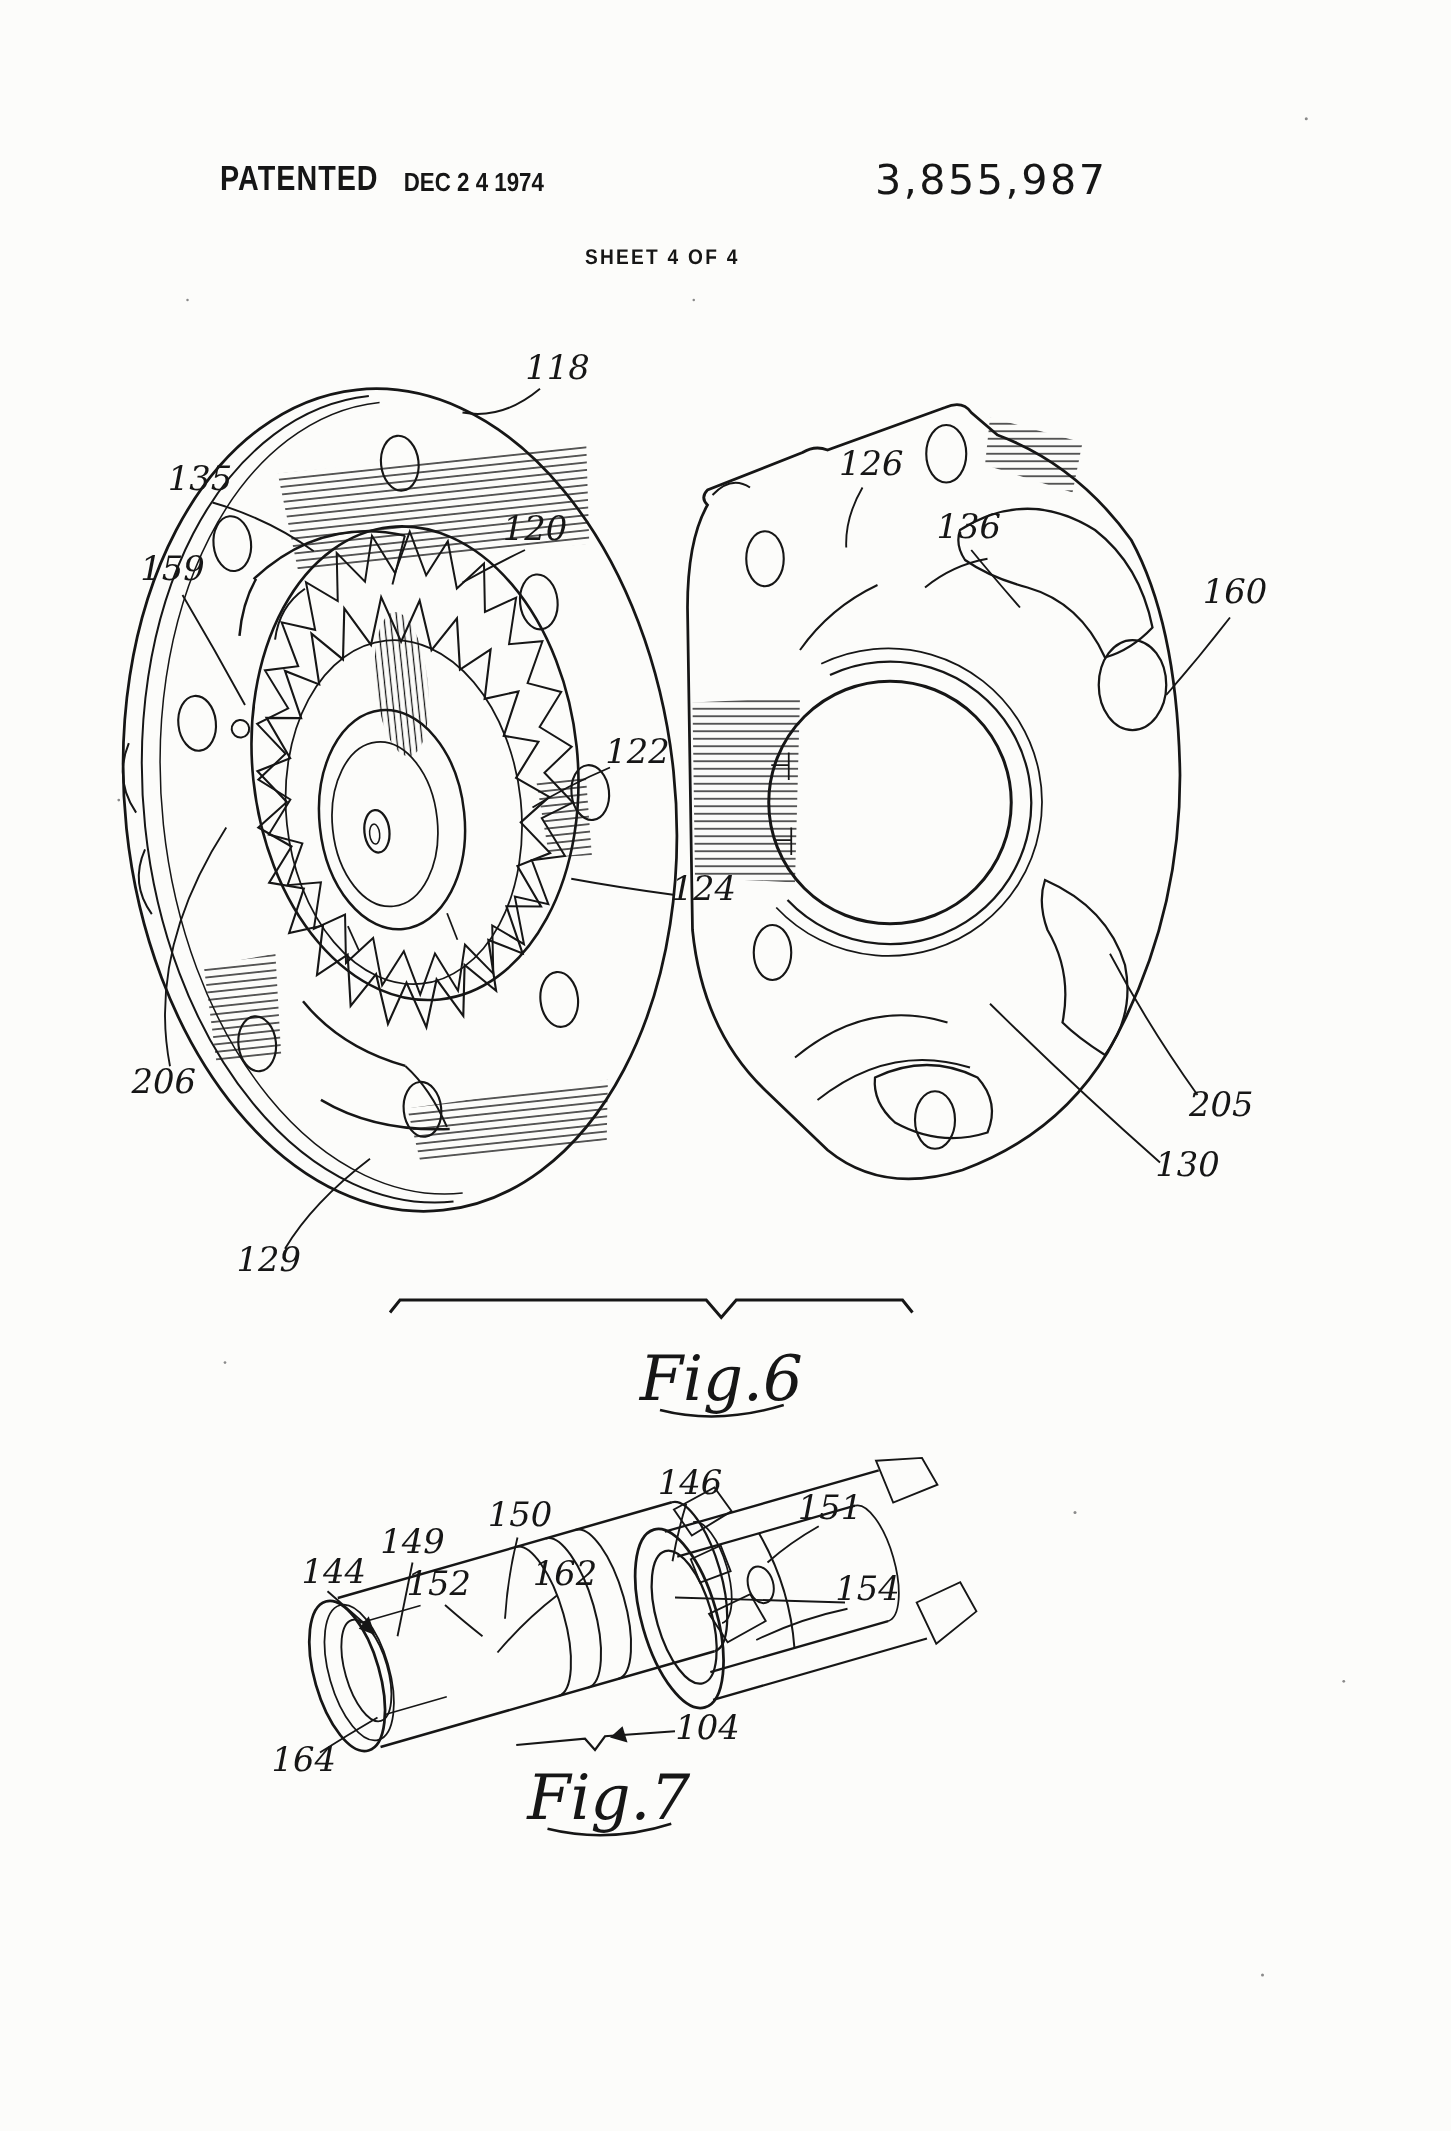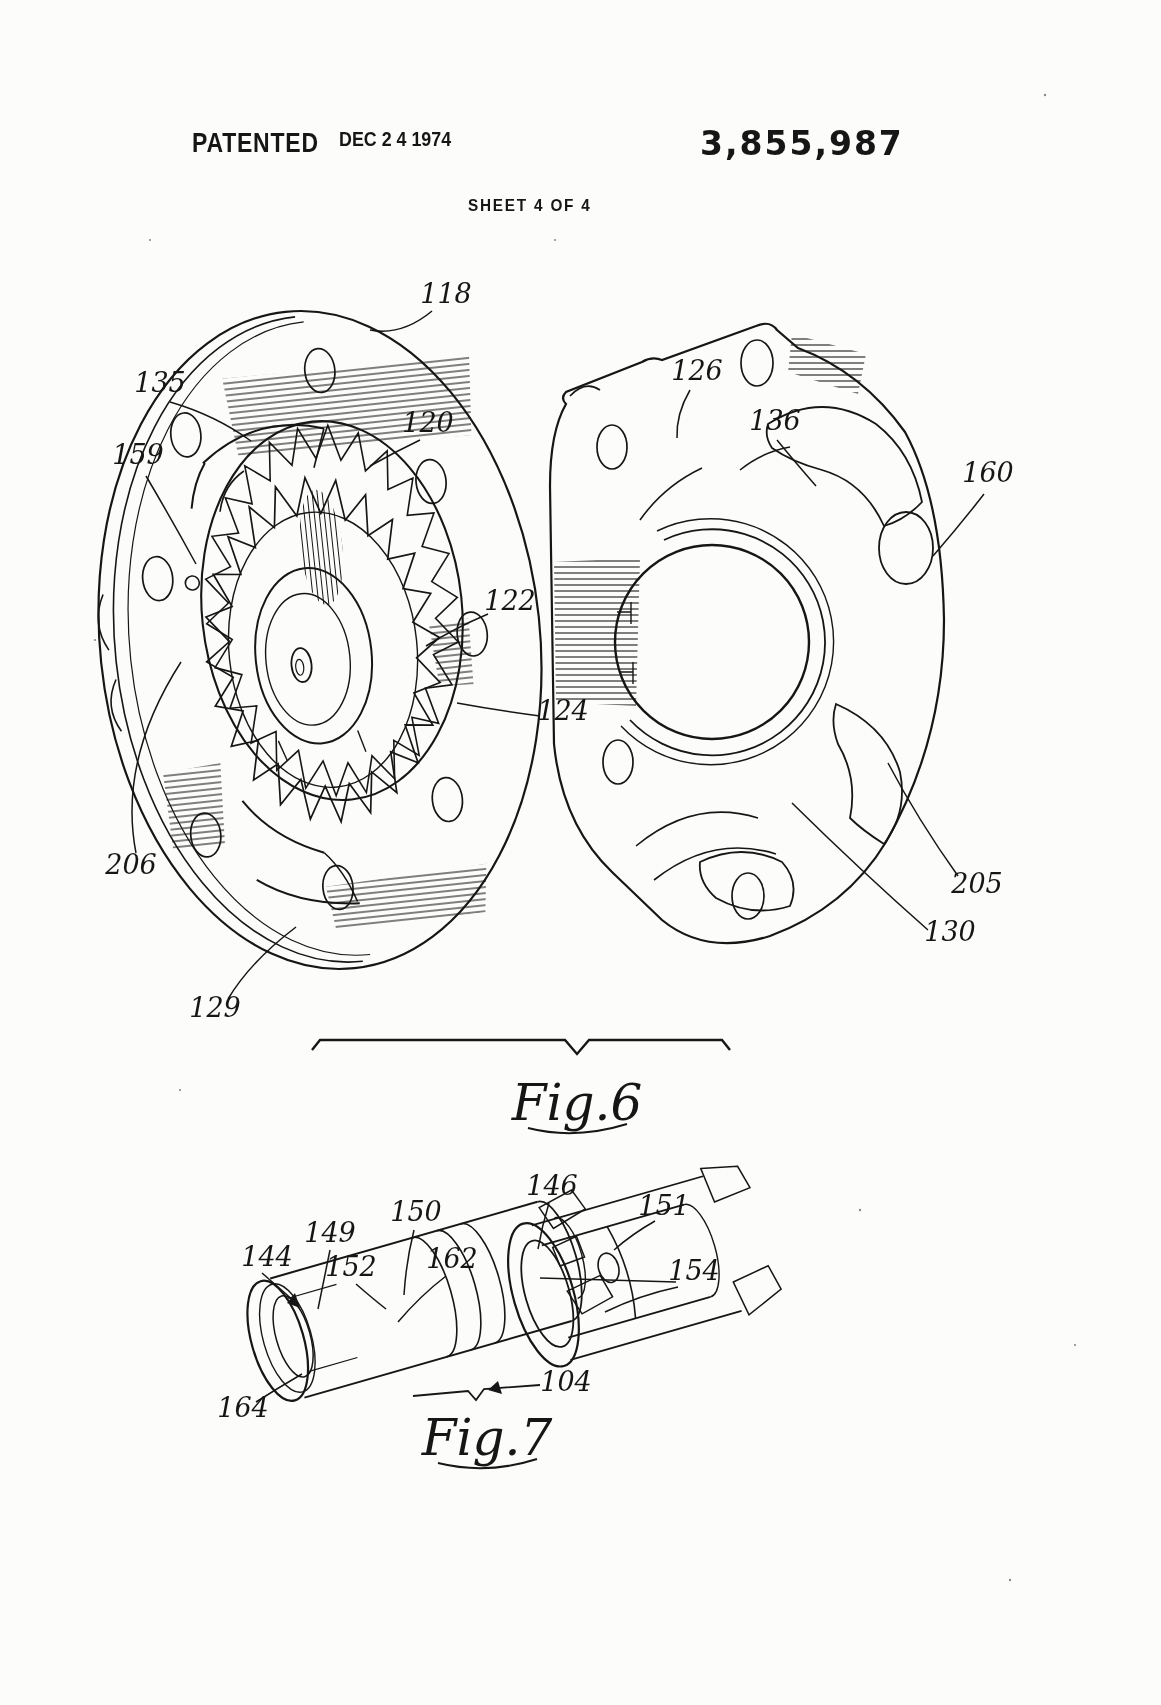--- a/index.html
+++ b/index.html
@@ -1,24 +1,24 @@
 <!DOCTYPE html>
 <html><head>
 <meta charset="utf-8">
 <style>
   html,body{margin:0;padding:0;}
   body{width:1161px;height:1705px;background:#fcfcfa;position:relative;overflow:hidden;
        font-family:"Liberation Sans",sans-serif;color:#161616;}
-  .hdr-left{position:absolute;left:176px;top:127px;display:flex;align-items:flex-start;white-space:nowrap;margin-left:16px;}
+  .hdr-left{position:absolute;left:176px;top:127px;display:flex;align-items:flex-end;white-space:nowrap;}
   .patented{font-size:28px;font-weight:bold;letter-spacing:1px;display:inline-block;
             transform:scaleX(.82);transform-origin:left;}
   .pat-date{font-size:21px;font-weight:bold;display:inline-block;transform:scaleX(.85);
             transform-origin:left;margin-left:-8px;}
   .pat-num{position:absolute;left:700px;top:124px;font-family:"DejaVu Sans",sans-serif;
-           font-size:33px;font-weight:700;letter-spacing:2px;}
+           font-size:33px;font-weight:400;letter-spacing:2px;}
   .sheet{position:absolute;left:468px;top:196px;font-size:17px;font-weight:bold;letter-spacing:2px;
          display:inline-block;transform:scaleX(.9);transform-origin:left;}
   svg{position:absolute;left:0;top:0;}
   svg *{vector-effect:none;}
   .ln{stroke:#161616;fill:none;}
   .ref{font-family:"DejaVu Serif",serif;font-style:italic;font-size:27px;fill:#161616;}
   .cap{font-family:"DejaVu Serif",serif;font-style:italic;font-size:50px;fill:#161616;}
 </style>
 </head>
 <body>

